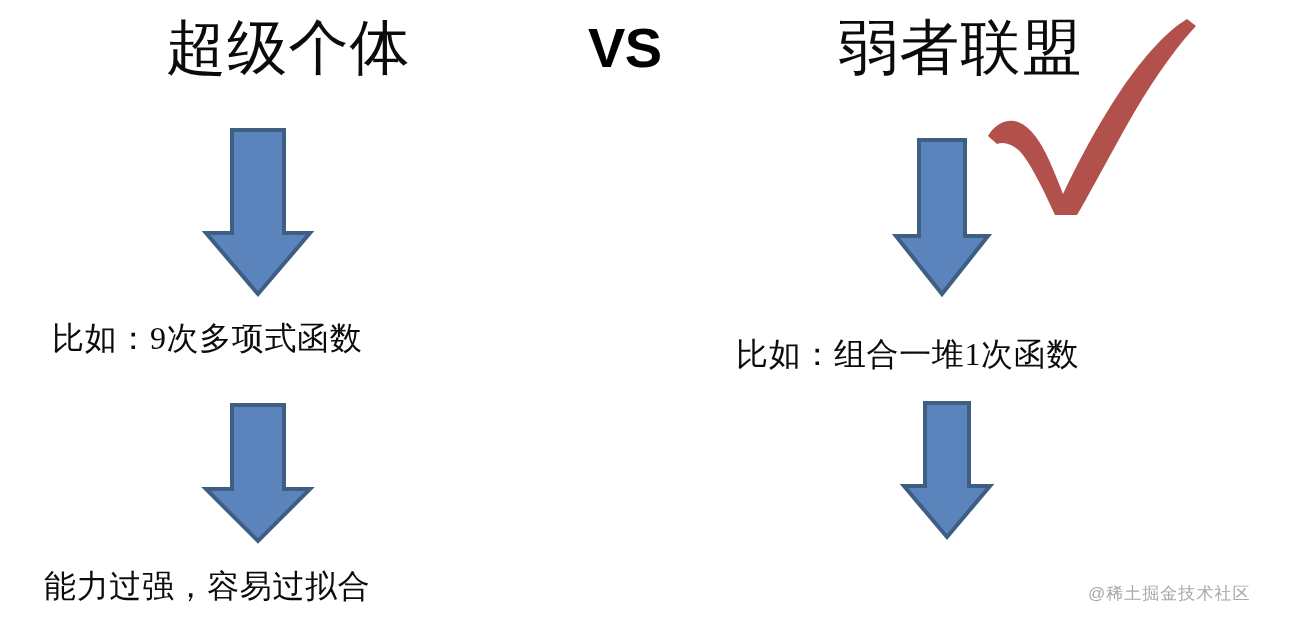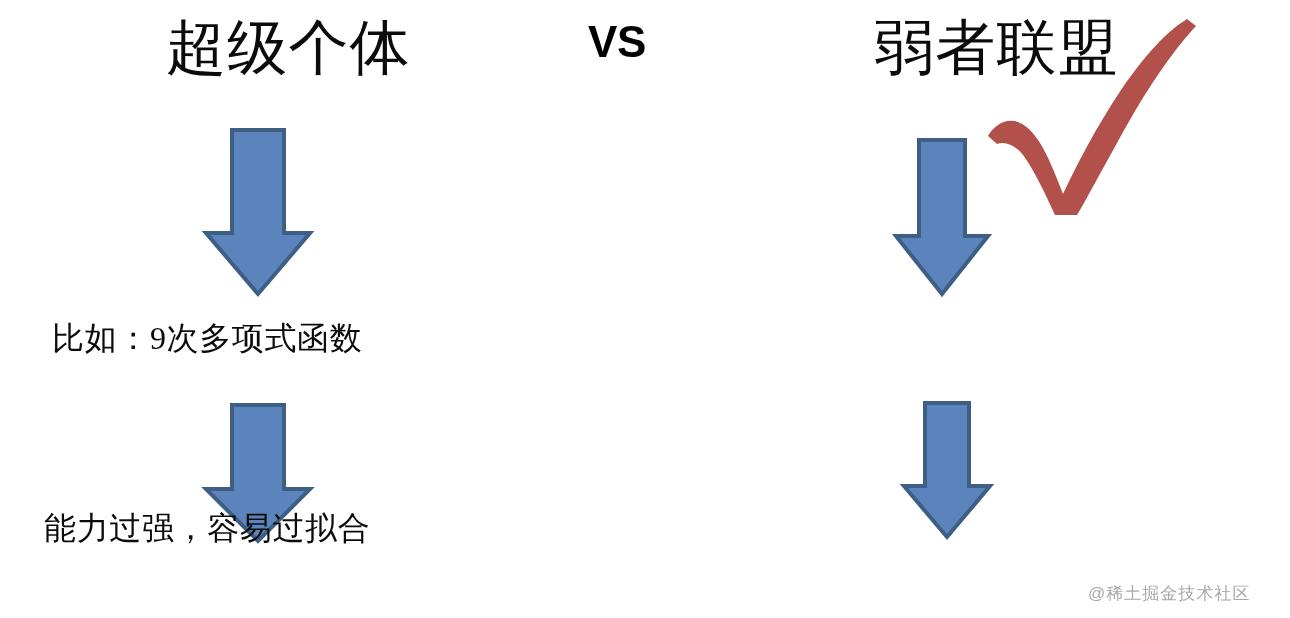--- a/index.html
+++ b/index.html
@@ -25,42 +25,42 @@
     letter-spacing: 0.02em;
     line-height: 1;
   }
 
   
   .col-title {
     font-size: 60px;
     font-weight: 400;
   }
   #title-left  { left: 166px; top: 18px; }
-  #title-right { left: 874px; top: 18px; }
+  #title-right { left: 838px; top: 18px; }
 
   
   #vs-label {
     position: absolute;
     left: 588px;
     top: 20px;
     font-family: "Liberation Sans", "DejaVu Sans", sans-serif;
-    font-size: 44px;
+    font-size: 56px;
     font-weight: 700;
     letter-spacing: -0.01em;
     color: #000000;
     line-height: 1;
     white-space: nowrap;
     text-align: right;
   }
 
   
   .body-line { font-size: 32px; font-weight: 400; }
   #mid-left    { left: 52px;  top: 322px; }
   #mid-right   { left: 736px; top: 338px; }
-  #bottom-left { left: 44px;  top: 512px; }
+  #bottom-left { left: 44px;  top: 570px; }
   #bottom-right{ left: 736px; top: 540px; }
 
   
   .arrow {
     position: absolute;
   }
   .arrow svg { display: block; width: 100%; height: 100%; overflow: visible; }
 
   #arrow-left-1  { left: 203px; top: 128px; width: 110px; height: 168px; }
   #arrow-left-2  { left: 203px; top: 403px; width: 110px; height: 140px; }
@@ -138,19 +138,20 @@
   </div>
 
   <div class="arrow" id="arrow-right-2">
     <svg viewBox="0 0 92 138" xmlns="http://www.w3.org/2000/svg" aria-hidden="true">
       <polygon points="24,2 68,2 68,85 89,85 46,136 3,85 24,85" fill="#5B84BC" stroke="#3F5E84" stroke-width="4" stroke-linejoin="miter"></polygon>
     </svg>
   </div>
 
   <div class="cn-text body-line" id="mid-left">比如：9次多项式函数</div>
 
+  <div class="cn-text body-line" id="mid-right">比如：组合一堆1次函数</div>
 
   <div class="cn-text body-line" id="bottom-left">能力过强，容易过拟合</div>
 
 
   <div id="watermark">@稀土掘金技术社区</div>
 
 </div>
 
 </body></html>

